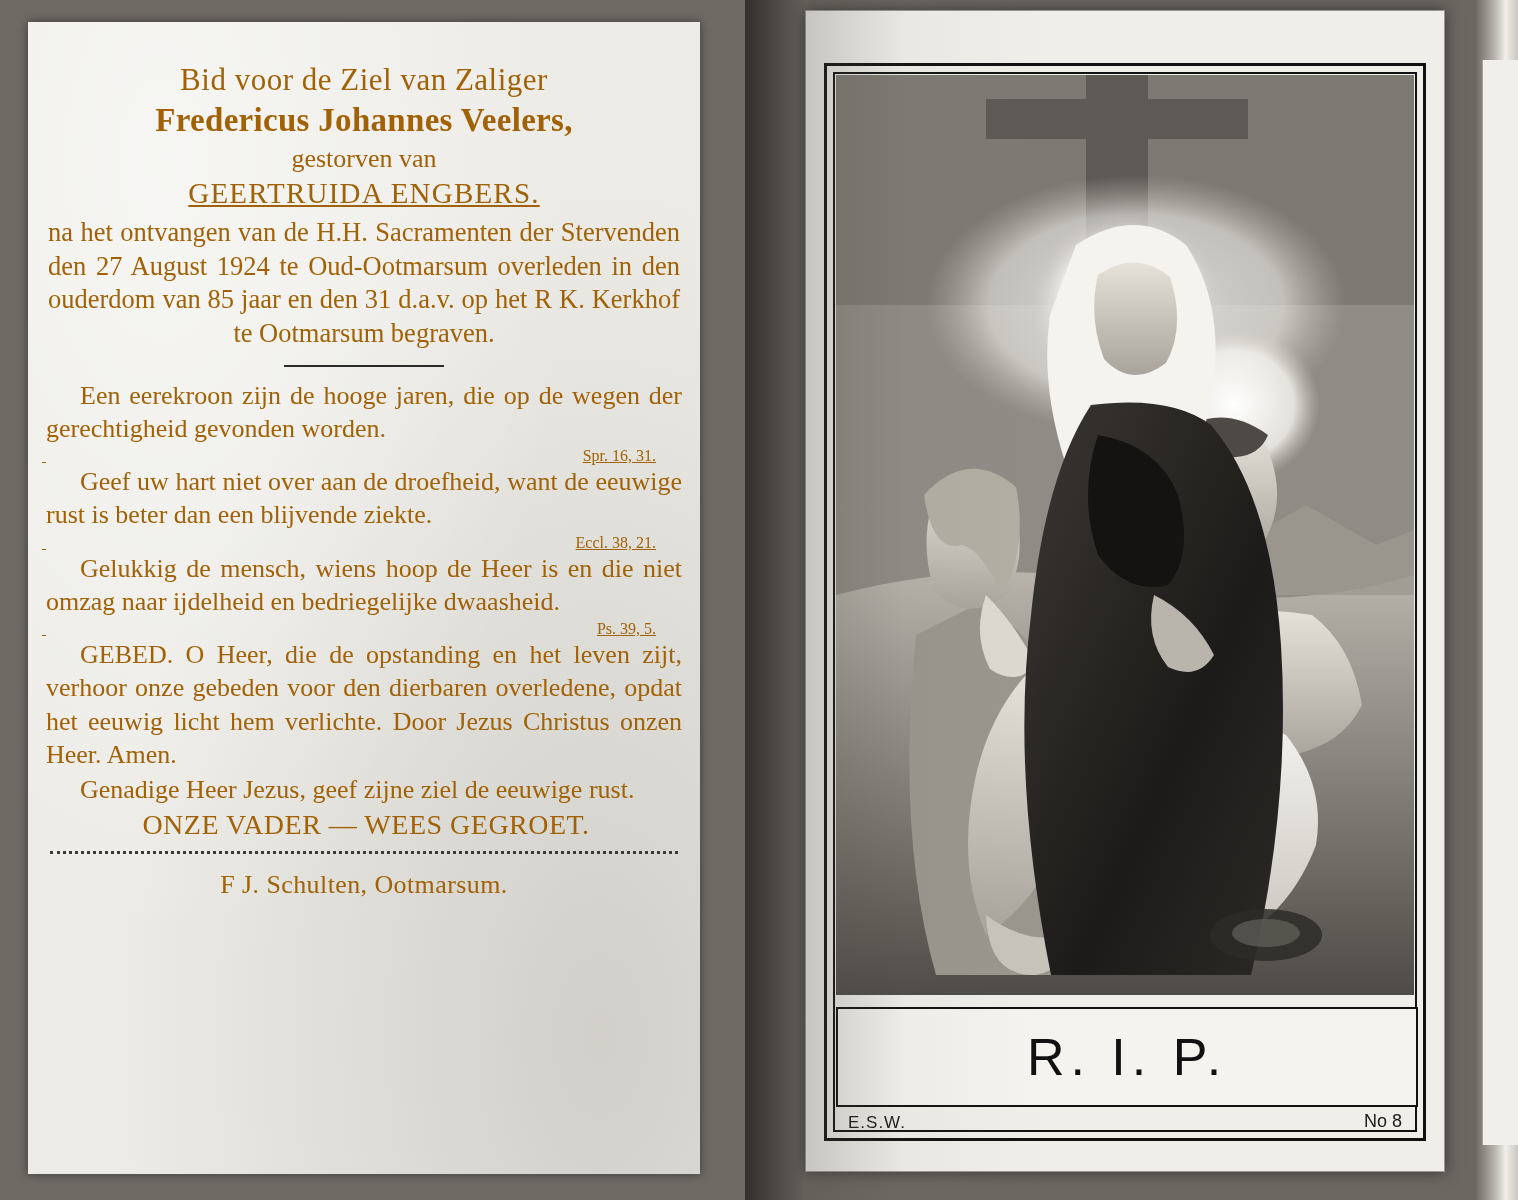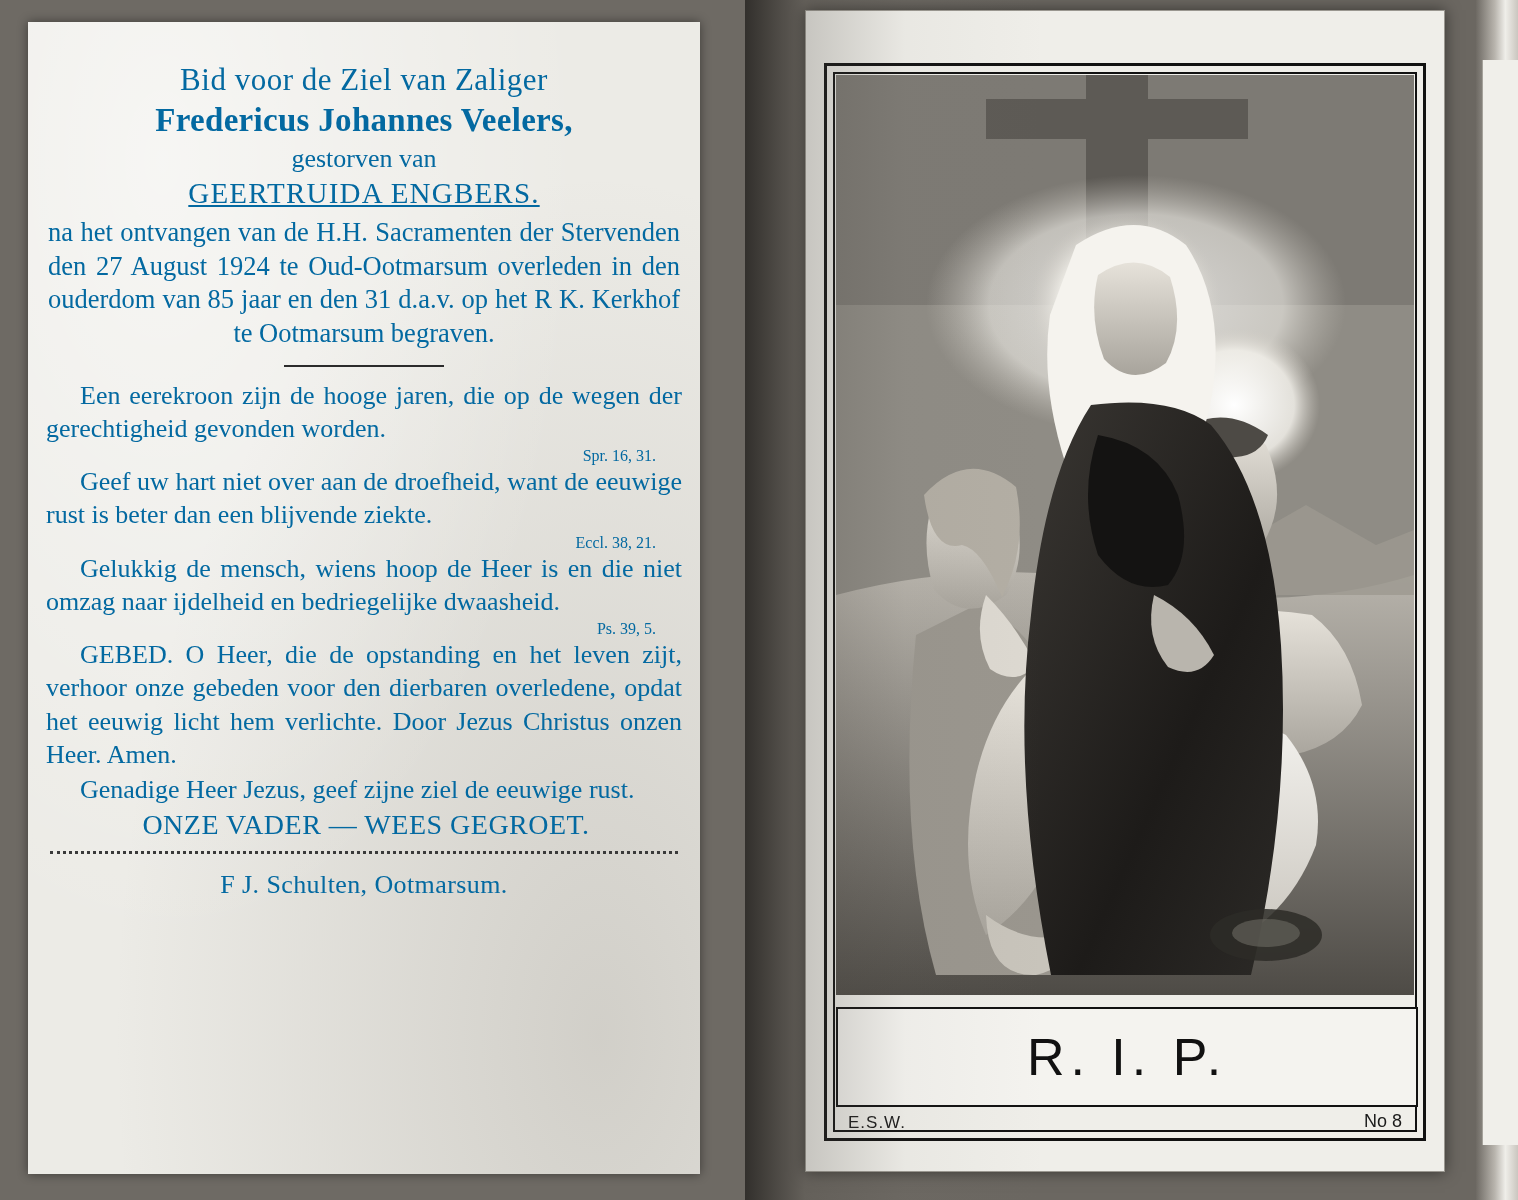--- a/index.html
+++ b/index.html
@@ -44,21 +44,21 @@
     background:
       radial-gradient(ellipse at 20% 12%, rgba(255,255,255,0.55), rgba(255,255,255,0) 55%),
       radial-gradient(ellipse at 85% 88%, rgba(140,135,125,0.28), rgba(255,255,255,0) 60%);
     pointer-events: none;
   }
   .card-text {
     position: absolute;
     left: 14px;
     top: 40px;
     width: 644px;
-    color: #0369a1;
+    color: #a16207;
     text-align: center;
   }
   .line-bid {
     font-size: 31px;
     letter-spacing: 0.5px;
     margin-bottom: 4px;
   }
   .line-name {
     font-size: 33px;
     font-weight: bold;
@@ -93,20 +93,21 @@
     line-height: 1.28;
     text-align: justify;
     padding: 0 4px;
     margin-bottom: 2px;
   }
   .verse .indent { display: inline-block; width: 34px; }
   .verse-lastline {
     display: flex;
     justify-content: space-between;
     align-items: center;
+    text-decoration: underline;
   }
   .verse-lastline .txt { white-space: nowrap; }
   .verse-lastline .ref { padding-right: 30px; }
   .final-line {
     font-size: 28px;
     letter-spacing: 0.5px;
     text-align: center;
     padding-left: 4px;
     margin-top: 3px;
   }

